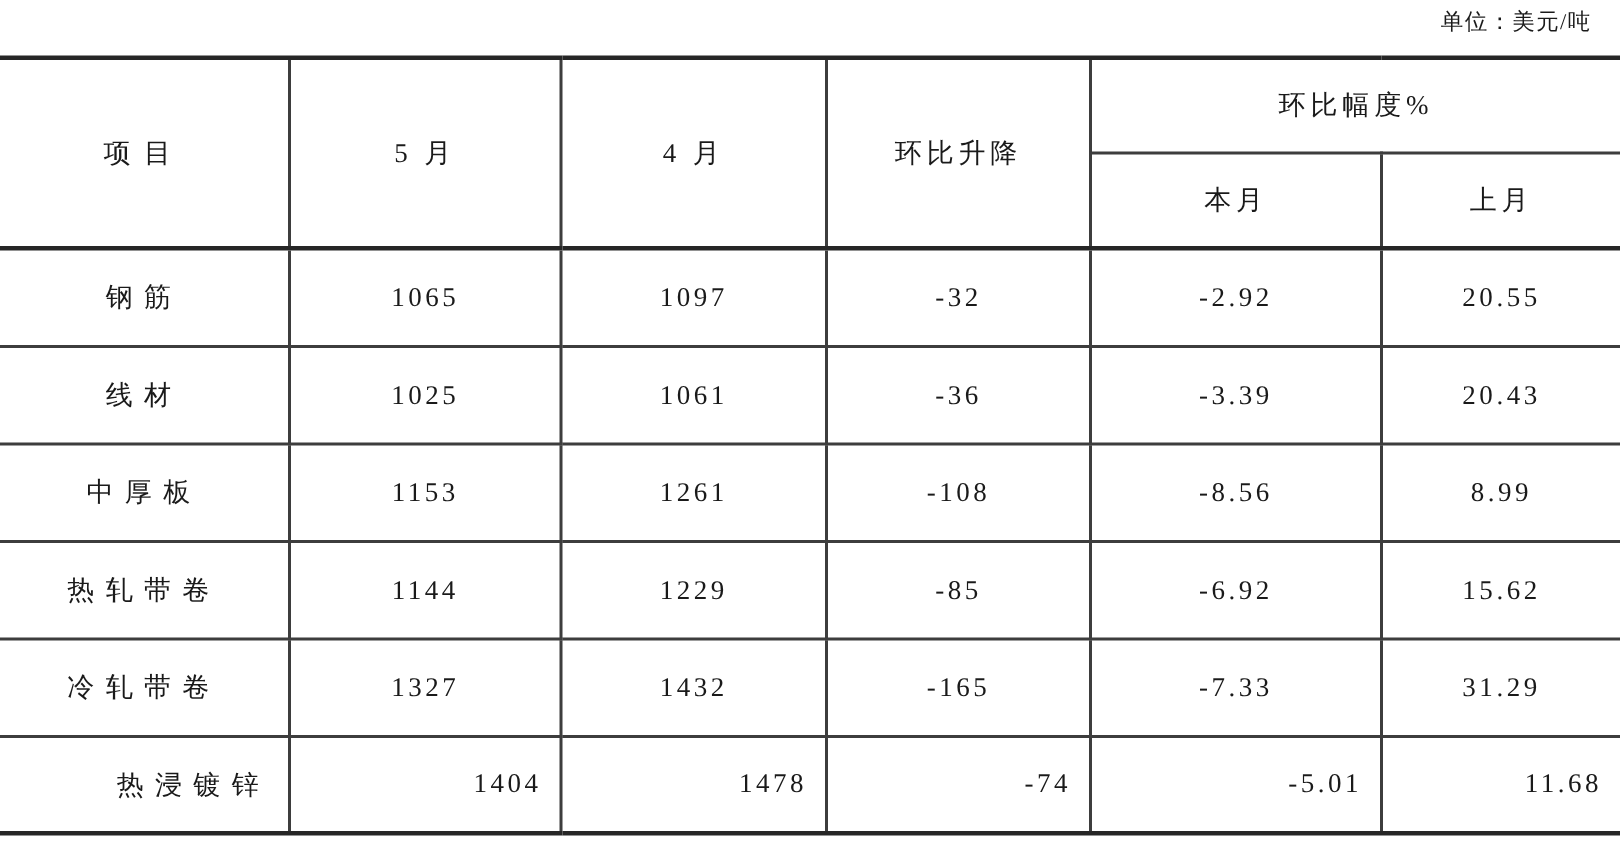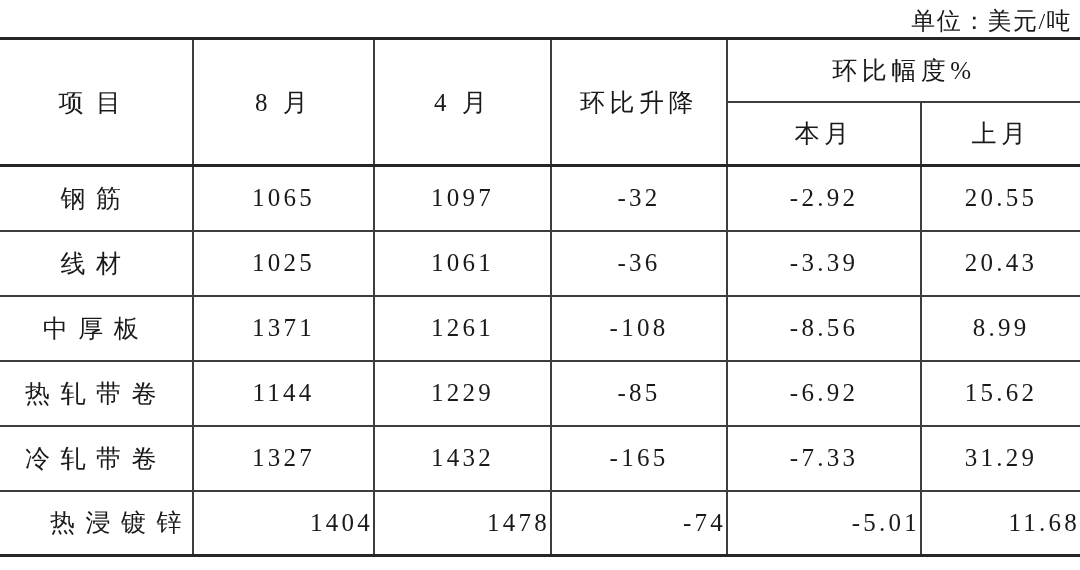--- a/index.html
+++ b/index.html
@@ -12,41 +12,41 @@
     width: 1080px;
     height: 570px;
     background: #ffffff;
     font-family: "Liberation Serif", "DejaVu Serif", serif;
     color: #1a1a1a;
     overflow: hidden;
   }
   .unit-label {
     position: absolute;
     top: 5px;
-    right: 8px;
-    font-size: 24px;
+    right: 19px;
+    font-size: 15px;
     letter-spacing: 0.06em;
     white-space: nowrap;
     font-family: Liberation Serif, serif;
   }
   table.price-table {
     position: absolute;
     top: 37px;
     left: 0;
     width: 1080px;
     border-collapse: collapse;
     table-layout: fixed;
   }
   .price-table th, .price-table td {
     border: 2px solid #3d3d3d;
     font-weight: normal;
     text-align: center;
     vertical-align: middle;
-    padding: 0;
-    font-size: 25px;
+    padding: 12px;
+    font-size: 18px;
     overflow: hidden;
     white-space: nowrap;
   }
   
   .no-left  { border-left: none !important; }
   .no-right { border-right: none !important; }
   
   thead tr.head-top > th { border-top: 3px solid #262626; }
   tbody tr.first > td    { border-top: 3px solid #262626; }
   tbody tr.last > td     { border-bottom: 3px solid #262626; text-align: right; }
@@ -85,21 +85,21 @@
       <col style="width:193px">
       <col style="width:181px">
       <col style="width:177px">
       <col style="width:176px">
       <col style="width:194px">
       <col style="width:159px">
     </colgroup>
     <thead>
       <tr class="head-top">
         <th rowspan="2" class="item-col no-left">项目</th>
-        <th rowspan="2">8 月</th>
+        <th rowspan="2">5 月</th>
         <th rowspan="2">4 月</th>
         <th rowspan="2">环比升降</th>
         <th colspan="2" class="no-right">环比幅度%</th>
       </tr>
       <tr class="head-sub">
         <th>本月</th>
         <th class="no-right">上月</th>
       </tr>
     </thead>
     <tbody>
@@ -114,21 +114,21 @@
       <tr>
         <td class="item-col no-left">线材</td>
         <td>1025</td>
         <td>1061</td>
         <td>-36</td>
         <td>-3.39</td>
         <td class="no-right">20.43</td>
       </tr>
       <tr>
         <td class="item-col no-left">中厚板</td>
-        <td>1371</td>
+        <td>1153</td>
         <td>1261</td>
         <td>-108</td>
         <td>-8.56</td>
         <td class="no-right">8.99</td>
       </tr>
       <tr>
         <td class="item-col no-left">热轧带卷</td>
         <td>1144</td>
         <td>1229</td>
         <td>-85</td>

